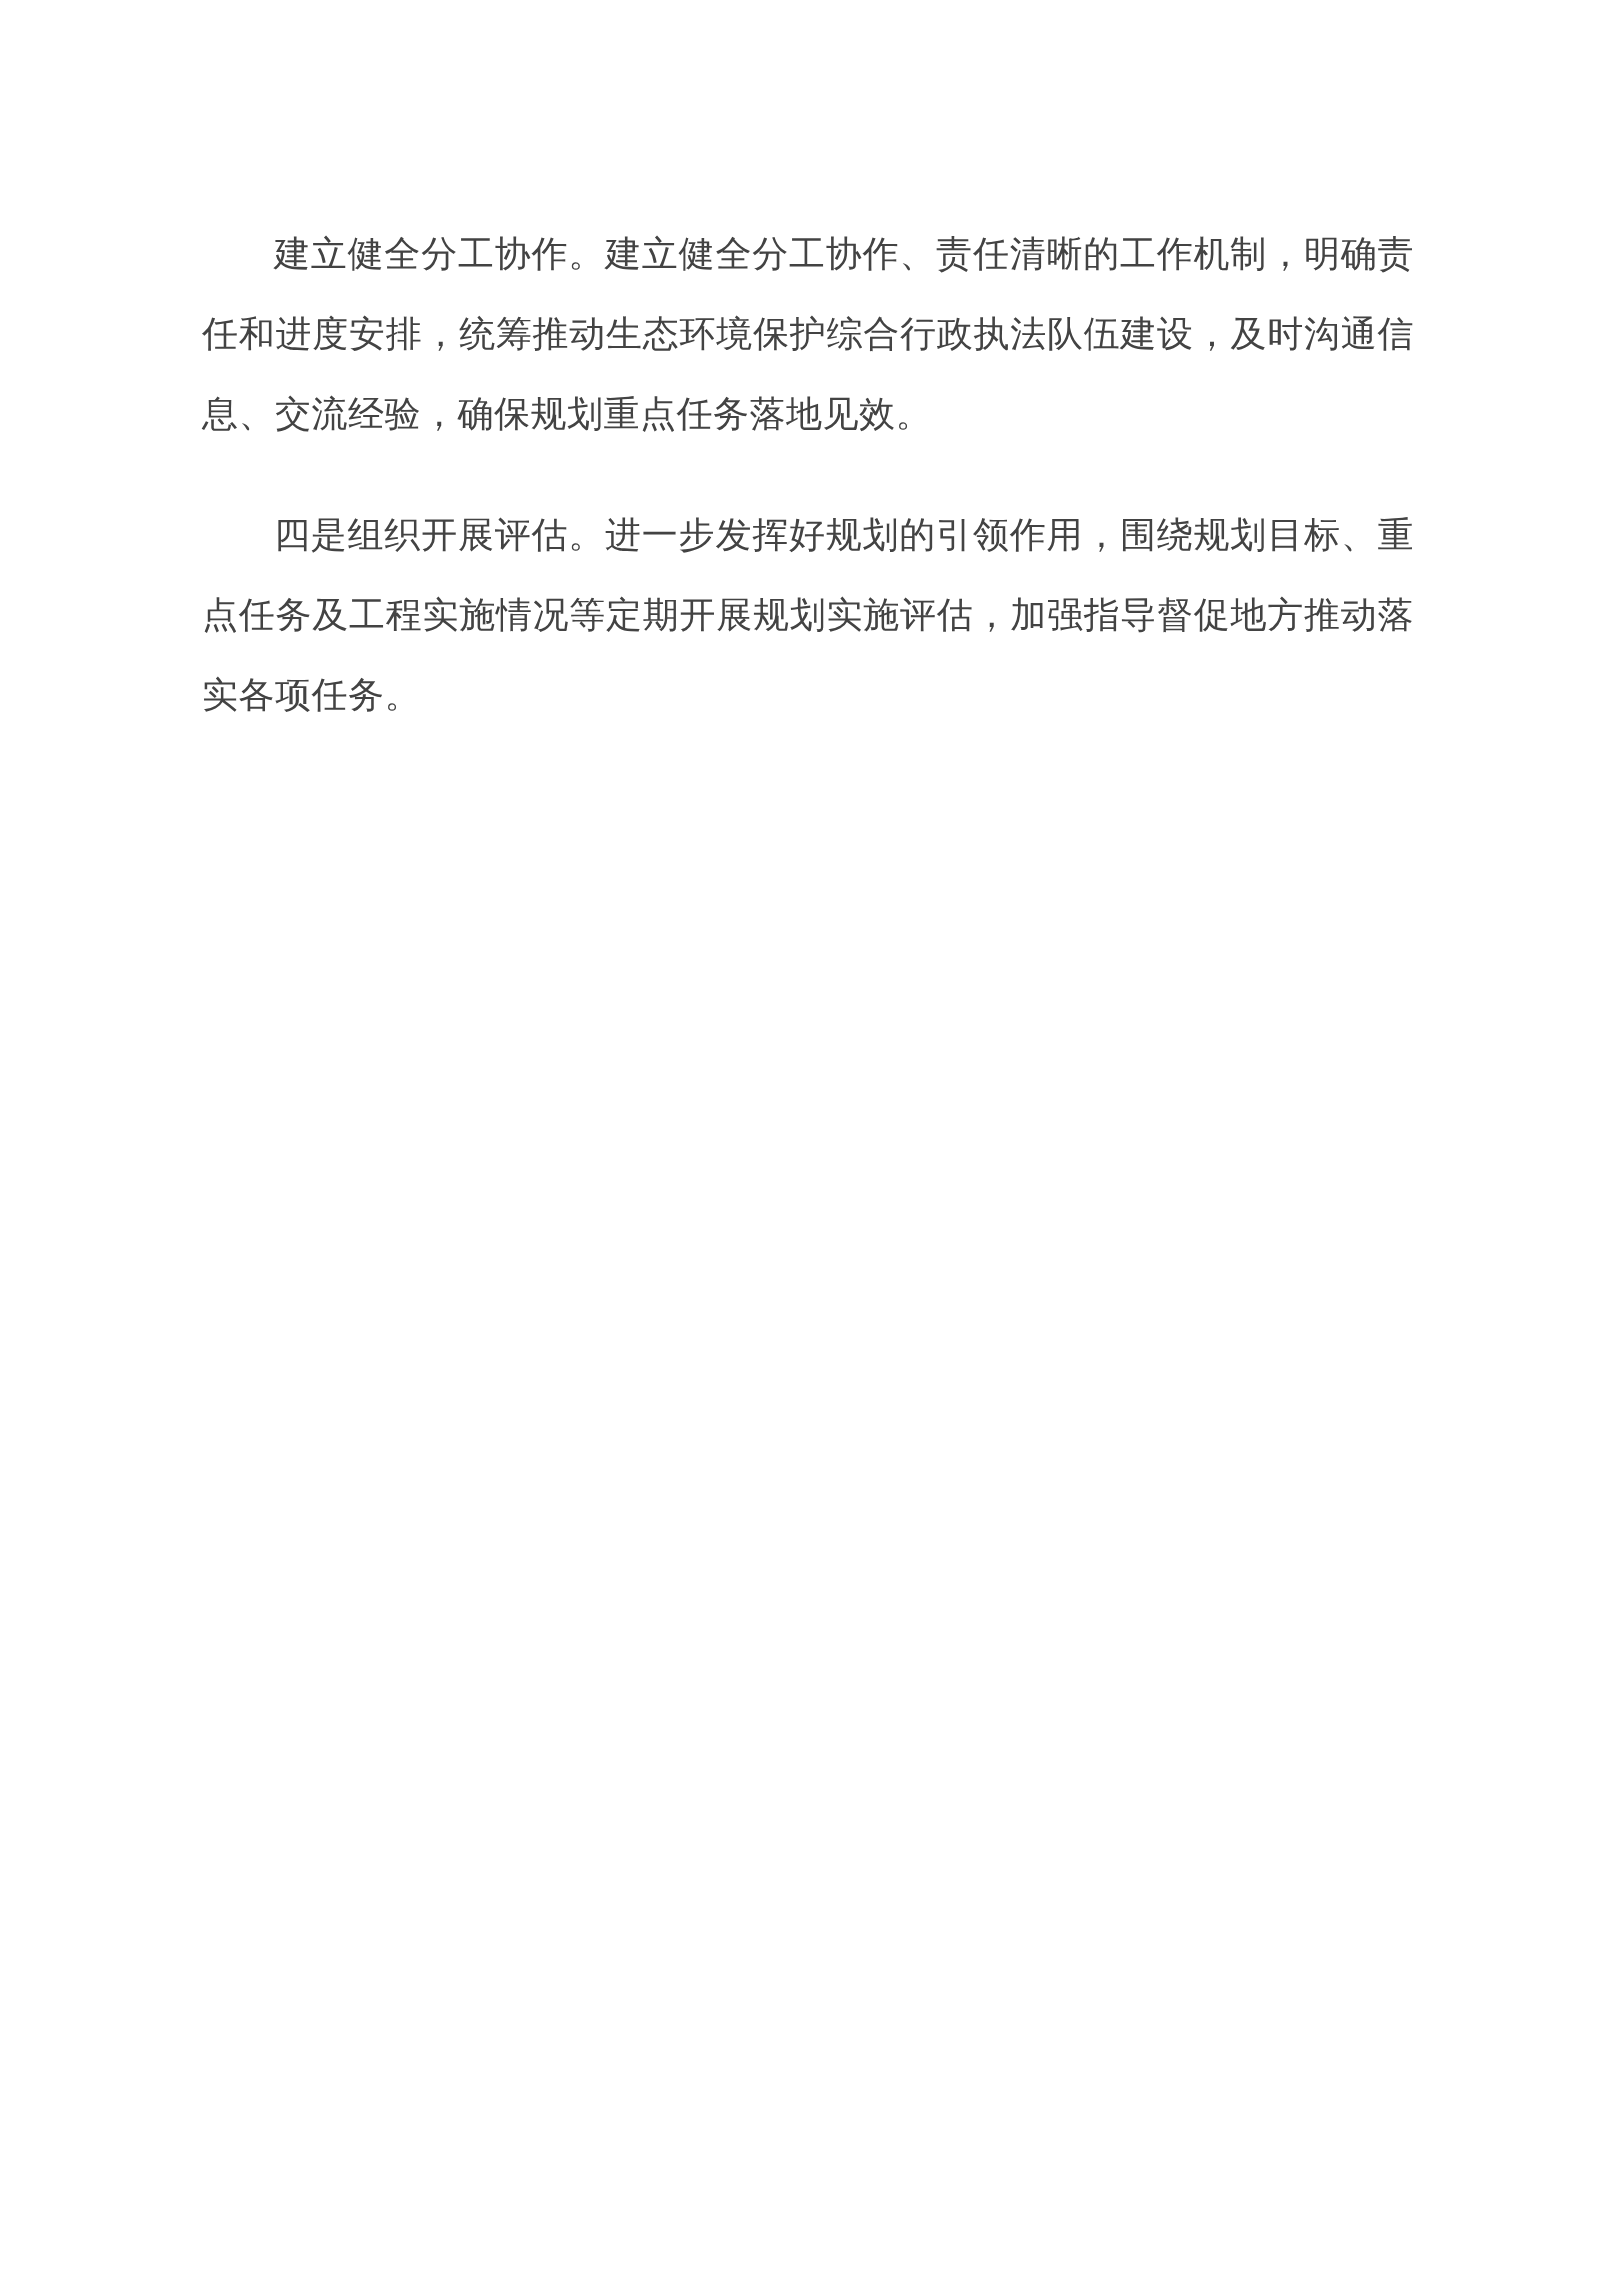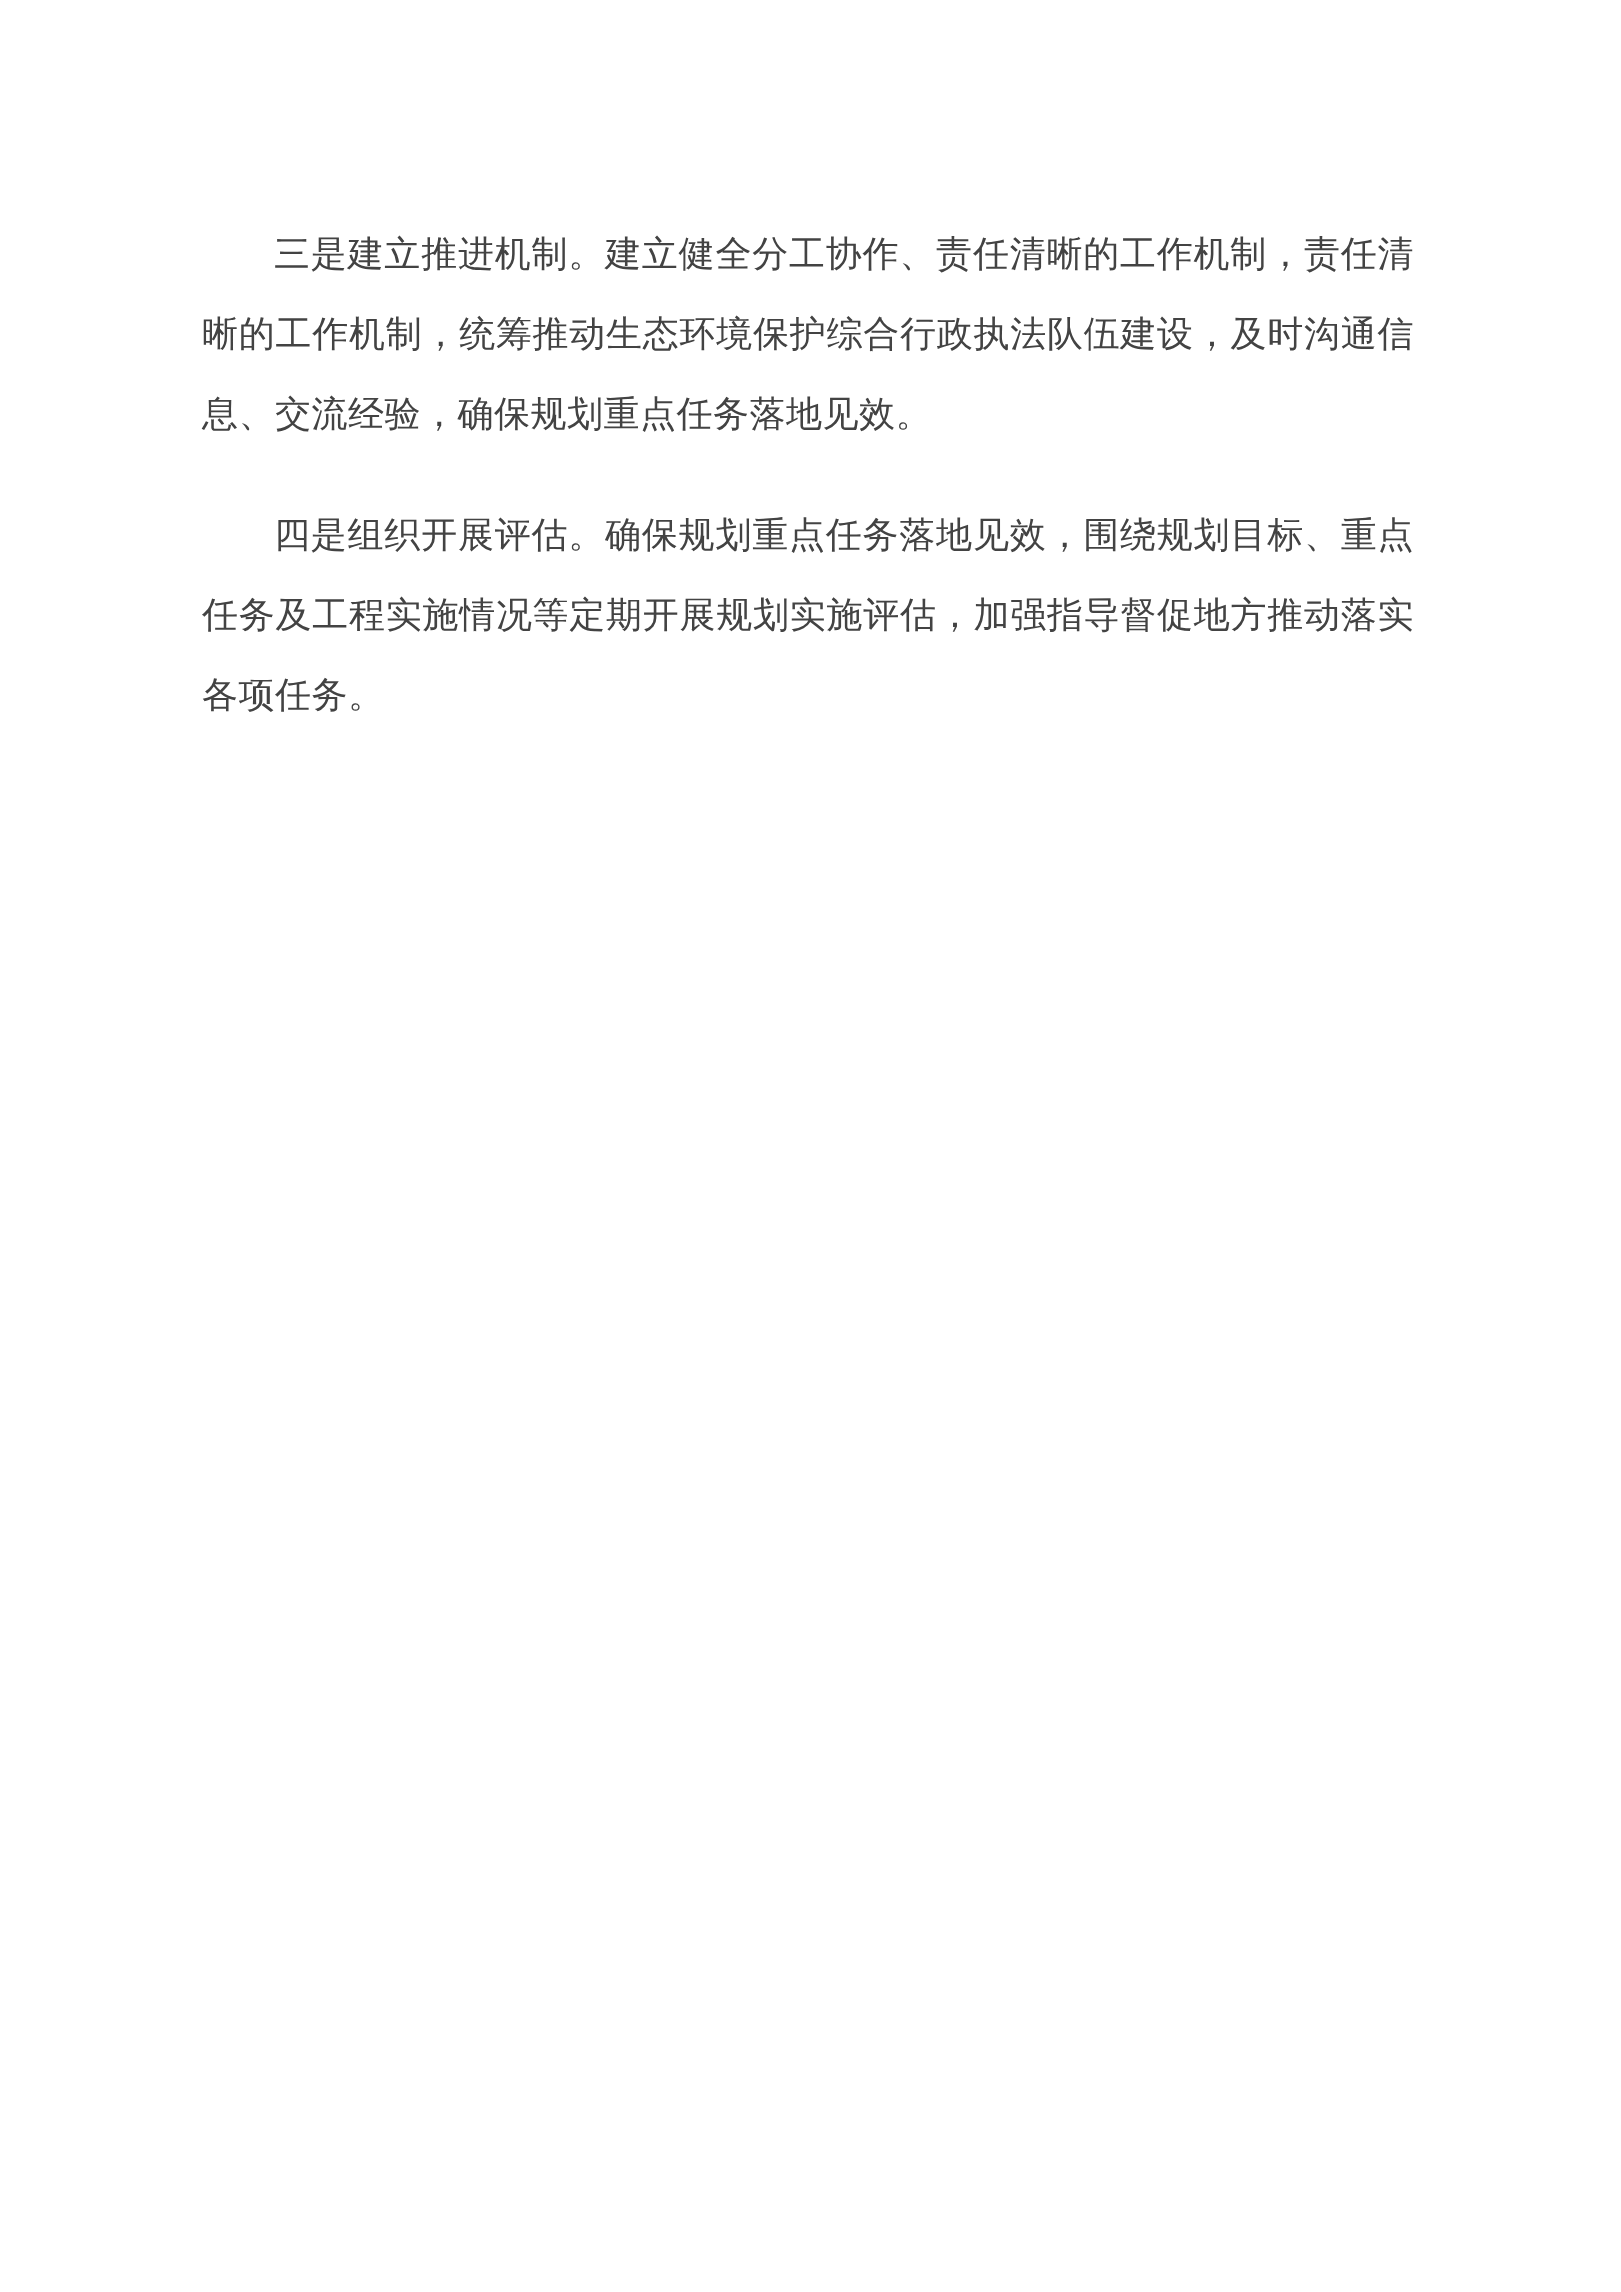--- a/index.html
+++ b/index.html
@@ -33,17 +33,17 @@
   }
   .para:last-child {
     margin-bottom: 0;
   }
 </style>
 </head>
 <body style="background: rgb(255, 255, 255);">
 
 <div class="page">
   <div class="doc-body">
-    <p class="para">三是建立推进机制。建立健全分工协作、责任清晰的工作机制，责任清晰的工作机制，统筹推动生态环境保护综合行政执法队伍建设，及时沟通信息、交流经验，确保规划重点任务落地见效。</p>
-    <p class="para">四是组织开展评估。确保规划重点任务落地见效，围绕规划目标、重点任务及工程实施情况等定期开展规划实施评估，加强指导督促地方推动落实各项任务。</p>
+    <p class="para">建立健全分工协作。建立健全分工协作、责任清晰的工作机制，明确责任和进度安排，统筹推动生态环境保护综合行政执法队伍建设，及时沟通信息、交流经验，确保规划重点任务落地见效。</p>
+    <p class="para">四是组织开展评估。进一步发挥好规划的引领作用，围绕规划目标、重点任务及工程实施情况等定期开展规划实施评估，加强指导督促地方推动落实各项任务。</p>
   </div>
 </div>
 
 
 </body></html>

